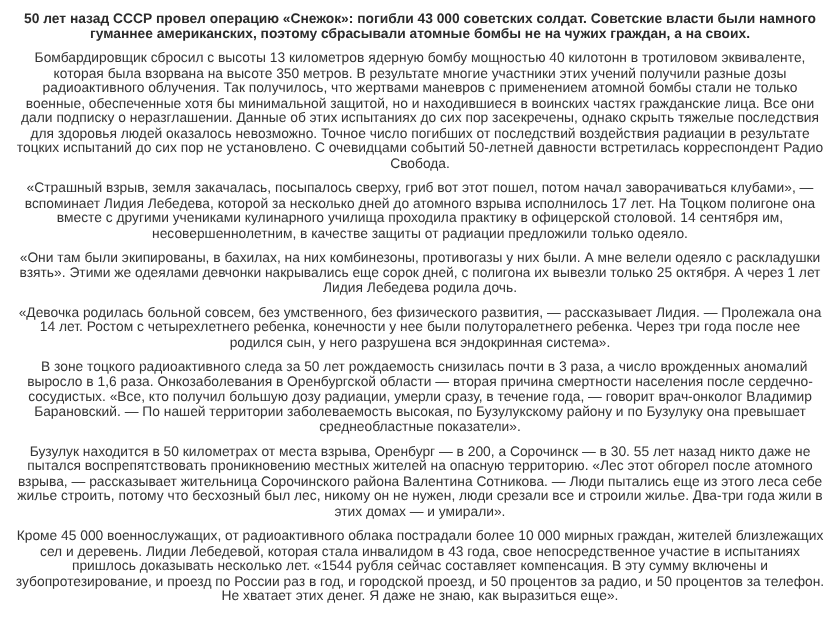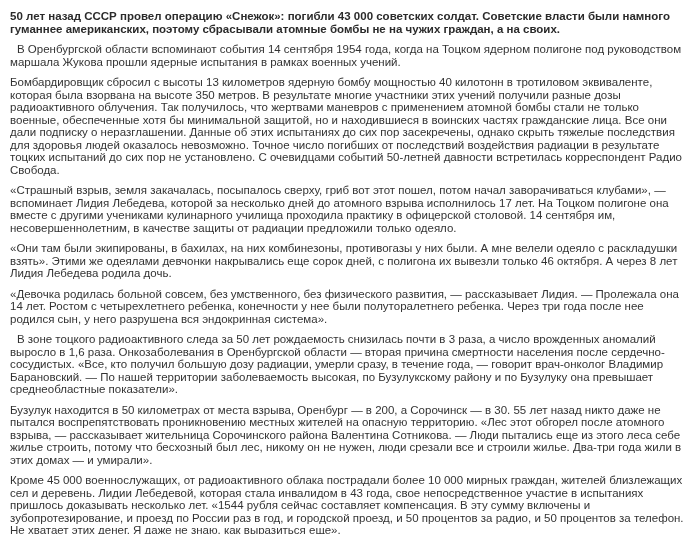--- a/index.html
+++ b/index.html
@@ -15,43 +15,43 @@
     color: #333333;
   }
   .article {
     padding: 10px 10px 6px 10px;
   }
   .article p {
     margin: 0 0 8px 0;
     font-size: 11.5px;
     line-height: 12.5px;
     color: #333333;
+    text-align: center;
   }
   .article p.lede {
     font-weight: bold;
     color: #2b2b2b;
   }
   .article p.indent {
     text-indent: 7px;
   }
 </style>
 </head>
 <body>
 
 <div class="article">
 
   <p class="lede">50 лет назад СССР провел операцию «Снежок»: погибли 43 000 советских солдат. Советские власти были намного гуманнее американских, поэтому сбрасывали атомные бомбы не на чужих граждан, а на своих.</p>
 
-  <p class="indent">В Оренбургской области вспоминают события 14 сентября 1954 года, когда на Тоцком ядерном полигоне под руководством маршала Жукова прошли ядерные испытания в рамках военных учений.</p>
 
   <p>Бомбардировщик сбросил с высоты 13 километров ядерную бомбу мощностью 40 килотонн в тротиловом эквиваленте, которая была взорвана на высоте 350 метров. В результате многие участники этих учений получили разные дозы радиоактивного облучения. Так получилось, что жертвами маневров с применением атомной бомбы стали не только военные, обеспеченные хотя бы минимальной защитой, но и находившиеся в воинских частях гражданские лица. Все они дали подписку о неразглашении. Данные об этих испытаниях до сих пор засекречены, однако скрыть тяжелые последствия для здоровья людей оказалось невозможно. Точное число погибших от последствий воздействия радиации в результате тоцких испытаний до сих пор не установлено. С очевидцами событий 50-летней давности встретилась корреспондент Радио Свобода.</p>
 
   <p>«Страшный взрыв, земля закачалась, посыпалось сверху, гриб вот этот пошел, потом начал заворачиваться клубами», — вспоминает Лидия Лебедева, которой за несколько дней до атомного взрыва исполнилось 17 лет. На Тоцком полигоне она вместе с другими учениками кулинарного училища проходила практику в офицерской столовой. 14 сентября им, несовершеннолетним, в качестве защиты от радиации предложили только одеяло.</p>
 
-  <p>«Они там были экипированы, в бахилах, на них комбинезоны, противогазы у них были. А мне велели одеяло с раскладушки взять». Этими же одеялами девчонки накрывались еще сорок дней, с полигона их вывезли только 46 октября. А через 8 лет Лидия Лебедева родила дочь.</p>
+  <p>«Они там были экипированы, в бахилах, на них комбинезоны, противогазы у них были. А мне велели одеяло с раскладушки взять». Этими же одеялами девчонки накрывались еще сорок дней, с полигона их вывезли только 25 октября. А через 1 лет Лидия Лебедева родила дочь.</p>
 
   <p>«Девочка родилась больной совсем, без умственного, без физического развития, — рассказывает Лидия. — Пролежала она 14 лет. Ростом с четырехлетнего ребенка, конечности у нее были полуторалетнего ребенка. Через три года после нее родился сын, у него разрушена вся эндокринная система».</p>
 
   <p class="indent">В зоне тоцкого радиоактивного следа за 50 лет рождаемость снизилась почти в 3 раза, а число врожденных аномалий выросло в 1,6 раза. Онкозаболевания в Оренбургской области — вторая причина смертности населения после сердечно-сосудистых. «Все, кто получил большую дозу радиации, умерли сразу, в течение года, — говорит врач-онколог Владимир Барановский. — По нашей территории заболеваемость высокая, по Бузулукскому району и по Бузулуку она превышает среднеобластные показатели».</p>
 
   <p>Бузулук находится в 50 километрах от места взрыва, Оренбург — в 200, а Сорочинск — в 30. 55 лет назад никто даже не пытался воспрепятствовать проникновению местных жителей на опасную территорию. «Лес этот обгорел после атомного взрыва, — рассказывает жительница Сорочинского района Валентина Сотникова. — Люди пытались еще из этого леса себе жилье строить, потому что бесхозный был лес, никому он не нужен, люди срезали все и строили жилье. Два-три года жили в этих домах — и умирали».</p>
 
   <p>Кроме 45 000 военнослужащих, от радиоактивного облака пострадали более 10 000 мирных граждан, жителей близлежащих сел и деревень. Лидии Лебедевой, которая стала инвалидом в 43 года, свое непосредственное участие в испытаниях пришлось доказывать несколько лет. «1544 рубля сейчас составляет компенсация. В эту сумму включены и зубопротезирование, и проезд по России раз в год, и городской проезд, и 50 процентов за радио, и 50 процентов за телефон. Не хватает этих денег. Я даже не знаю, как выразиться еще».</p>
 
 </div>

